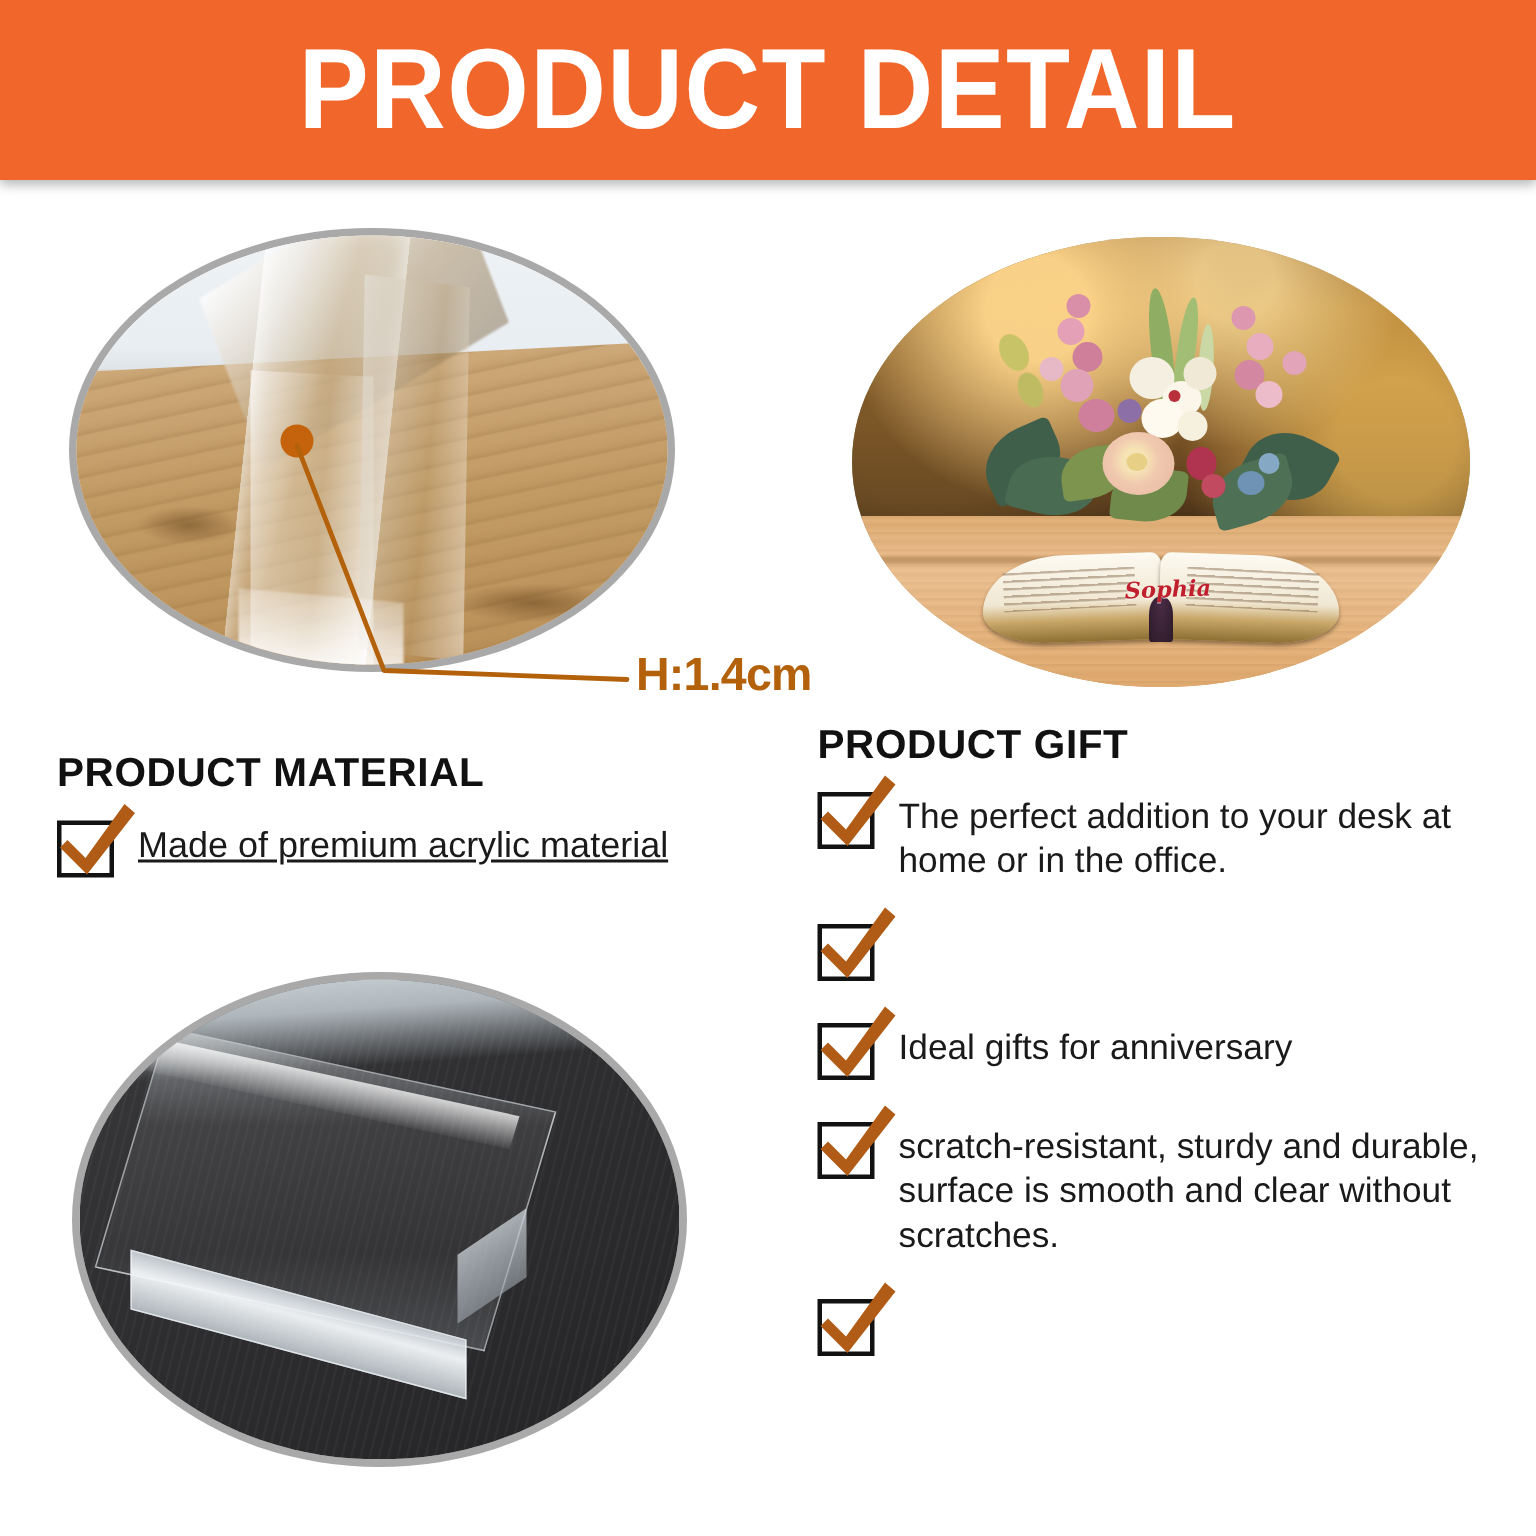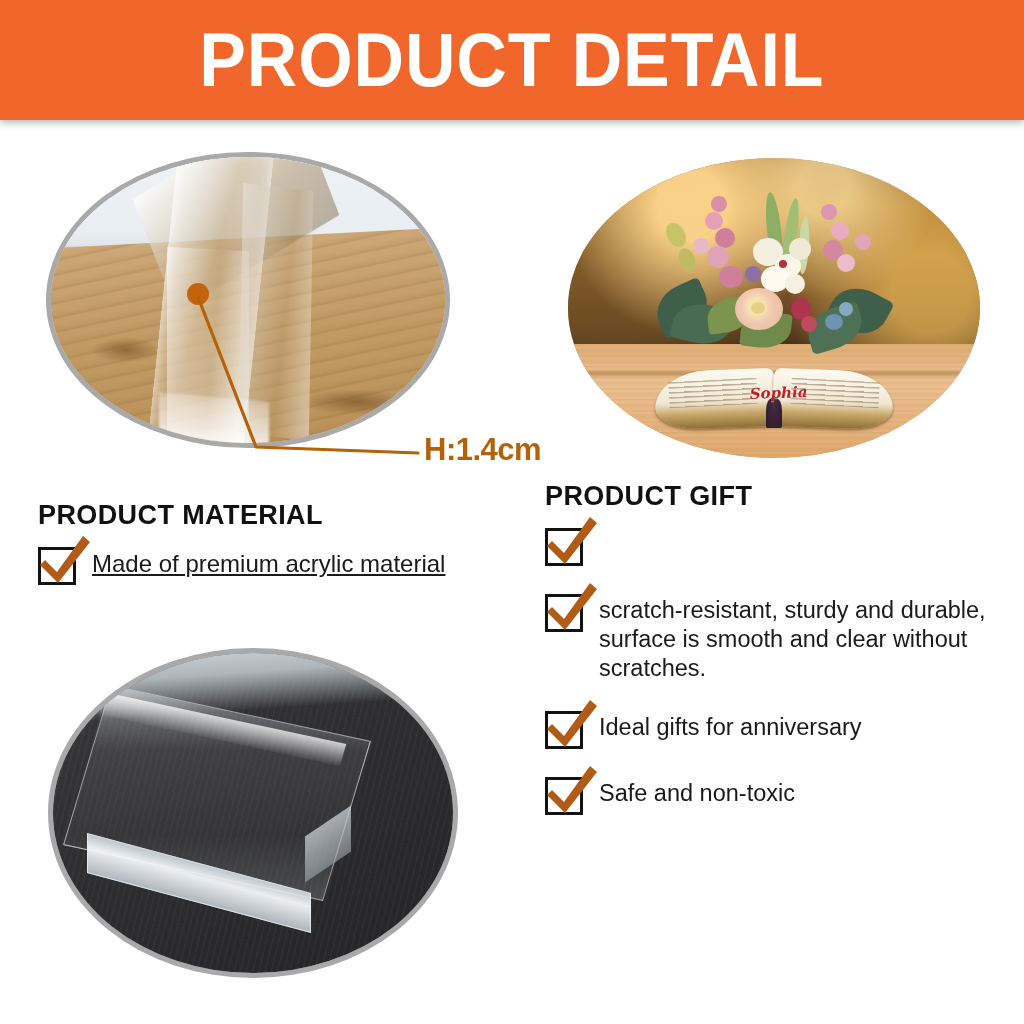--- a/index.html
+++ b/index.html
@@ -574,38 +574,45 @@
 
 <div class="section-heading" id="heading-perfect-gift">PRODUCT GIFT</div>
 
 <ul class="feature-list" id="list-perfect-gift">
   <li class="feature-item">
     <span class="checkbox">
       <svg viewBox="0 0 52 52" aria-hidden="true">
         <path d="M7 27 L19 39 L45 3 L52 9 L20 50 L2 32 Z" fill="#b05c16"></path>
       </svg>
     </span>
+    <span class="feature-text">The perfect addition to your desk at home or in the office.</span>
+  </li>
+  <li class="feature-item">
+    <span class="checkbox">
+      <svg viewBox="0 0 52 52" aria-hidden="true">
+        <path d="M7 27 L19 39 L45 3 L52 9 L20 50 L2 32 Z" fill="#b05c16"></path>
+      </svg>
+    </span>
+  </li>
+  <li class="feature-item">
+    <span class="checkbox">
+      <svg viewBox="0 0 52 52" aria-hidden="true">
+        <path d="M7 27 L19 39 L45 3 L52 9 L20 50 L2 32 Z" fill="#b05c16"></path>
+      </svg>
+    </span>
+    <span class="feature-text">Ideal gifts for anniversary</span>
   </li>
   <li class="feature-item">
     <span class="checkbox">
       <svg viewBox="0 0 52 52" aria-hidden="true">
         <path d="M7 27 L19 39 L45 3 L52 9 L20 50 L2 32 Z" fill="#b05c16"></path>
       </svg>
     </span>
     <span class="feature-text">scratch-resistant, sturdy and durable, surface is smooth and clear without scratches.</span>
   </li>
   <li class="feature-item">
     <span class="checkbox">
       <svg viewBox="0 0 52 52" aria-hidden="true">
         <path d="M7 27 L19 39 L45 3 L52 9 L20 50 L2 32 Z" fill="#b05c16"></path>
       </svg>
     </span>
-    <span class="feature-text">Ideal gifts for anniversary</span>
-  </li>
-  <li class="feature-item">
-    <span class="checkbox">
-      <svg viewBox="0 0 52 52" aria-hidden="true">
-        <path d="M7 27 L19 39 L45 3 L52 9 L20 50 L2 32 Z" fill="#b05c16"></path>
-      </svg>
-    </span>
-    <span class="feature-text">Safe and non-toxic</span>
   </li>
 </ul>
 
 </body></html>

